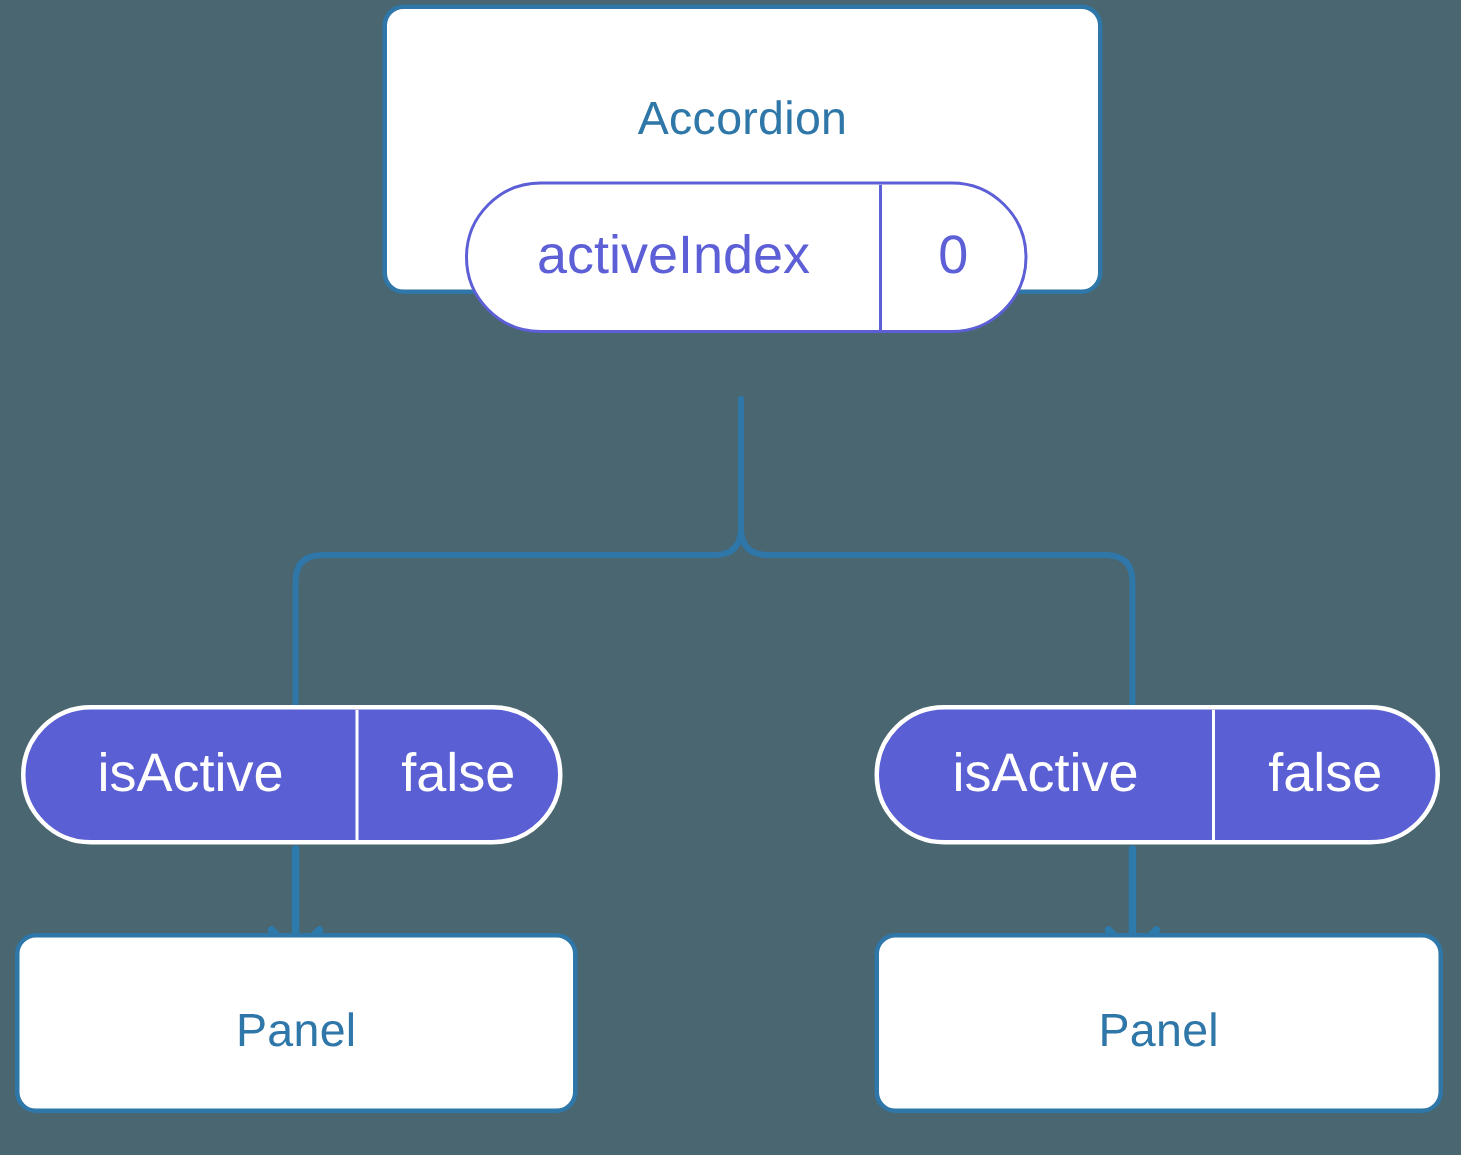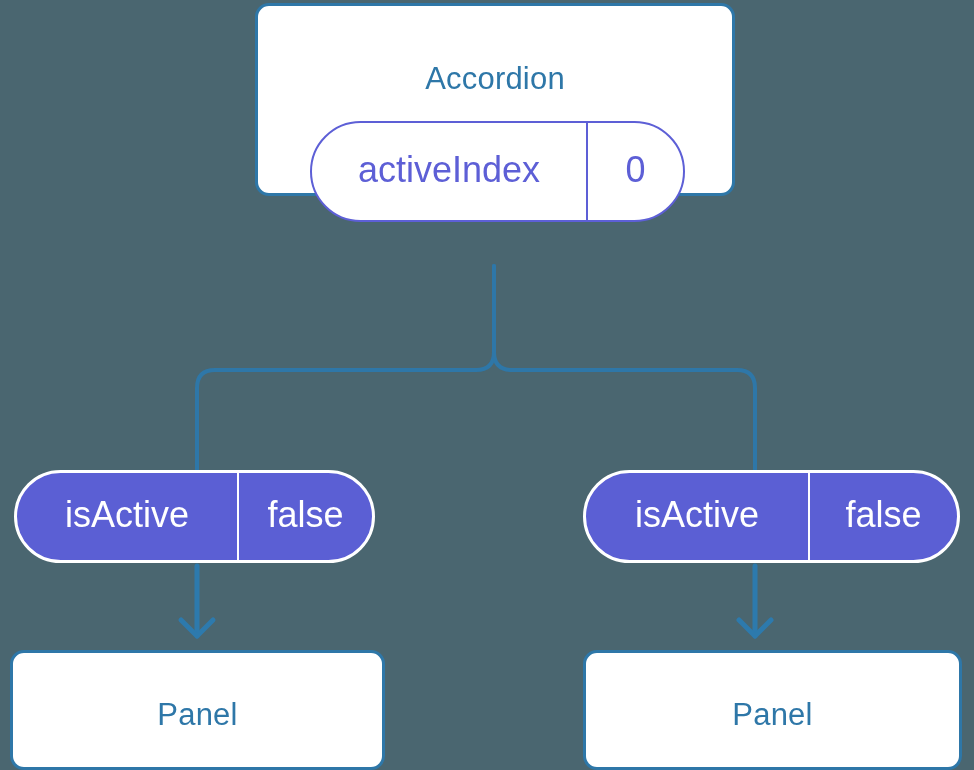--- a/index.html
+++ b/index.html
@@ -132,21 +132,21 @@
   #is-active-pill-left .pill-key { width: 222px; }
 
   #is-active-pill-right {
     left: 583px;
     width: 377px;
   }
   #is-active-pill-right .pill-key { width: 224px; }
 
   
   .panel-node {
-    top: 650px;
+    top: 622px;
     height: 120px;
   }
   .panel-node .card-title {
     position: absolute;
     left: 0;
     right: 0;
     top: 42px;
     line-height: 40px;
   }
   #panel-node-left {

